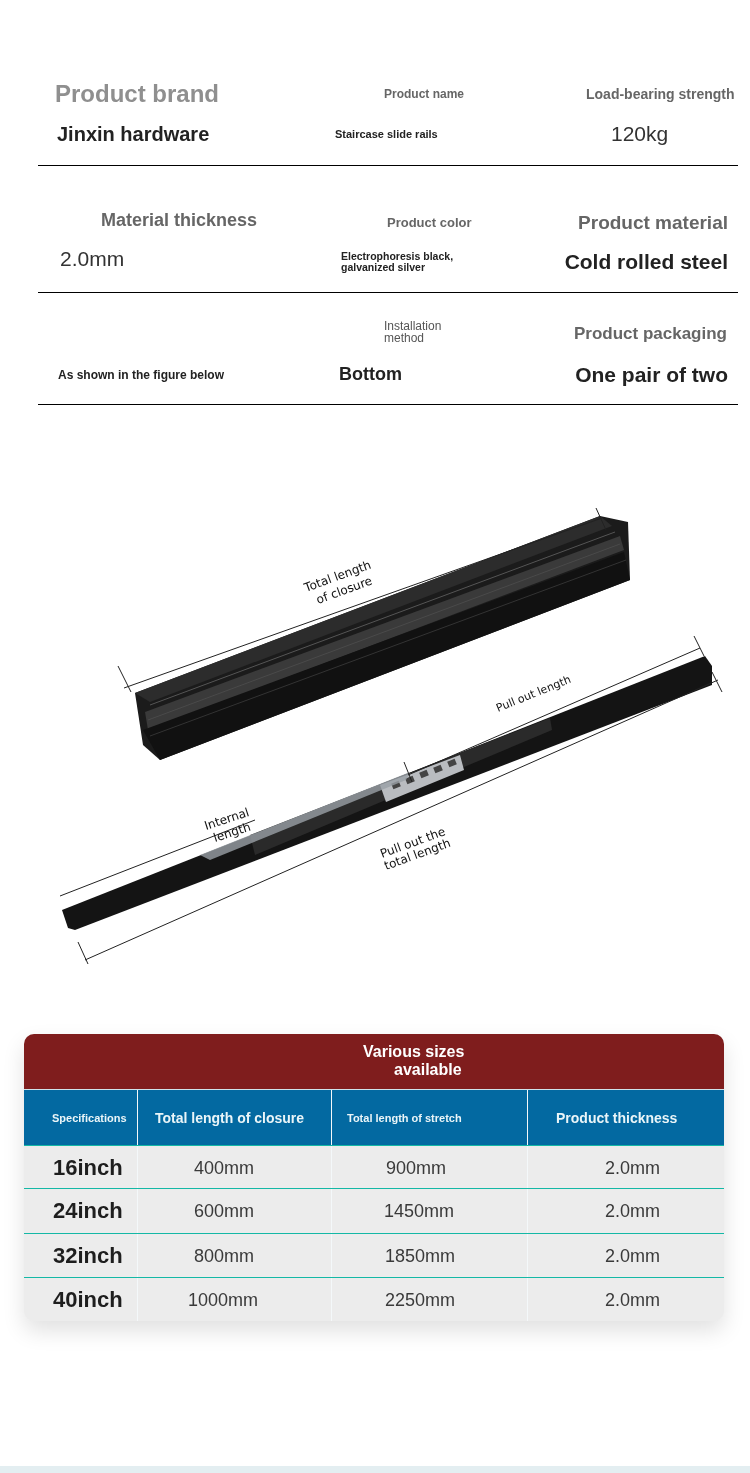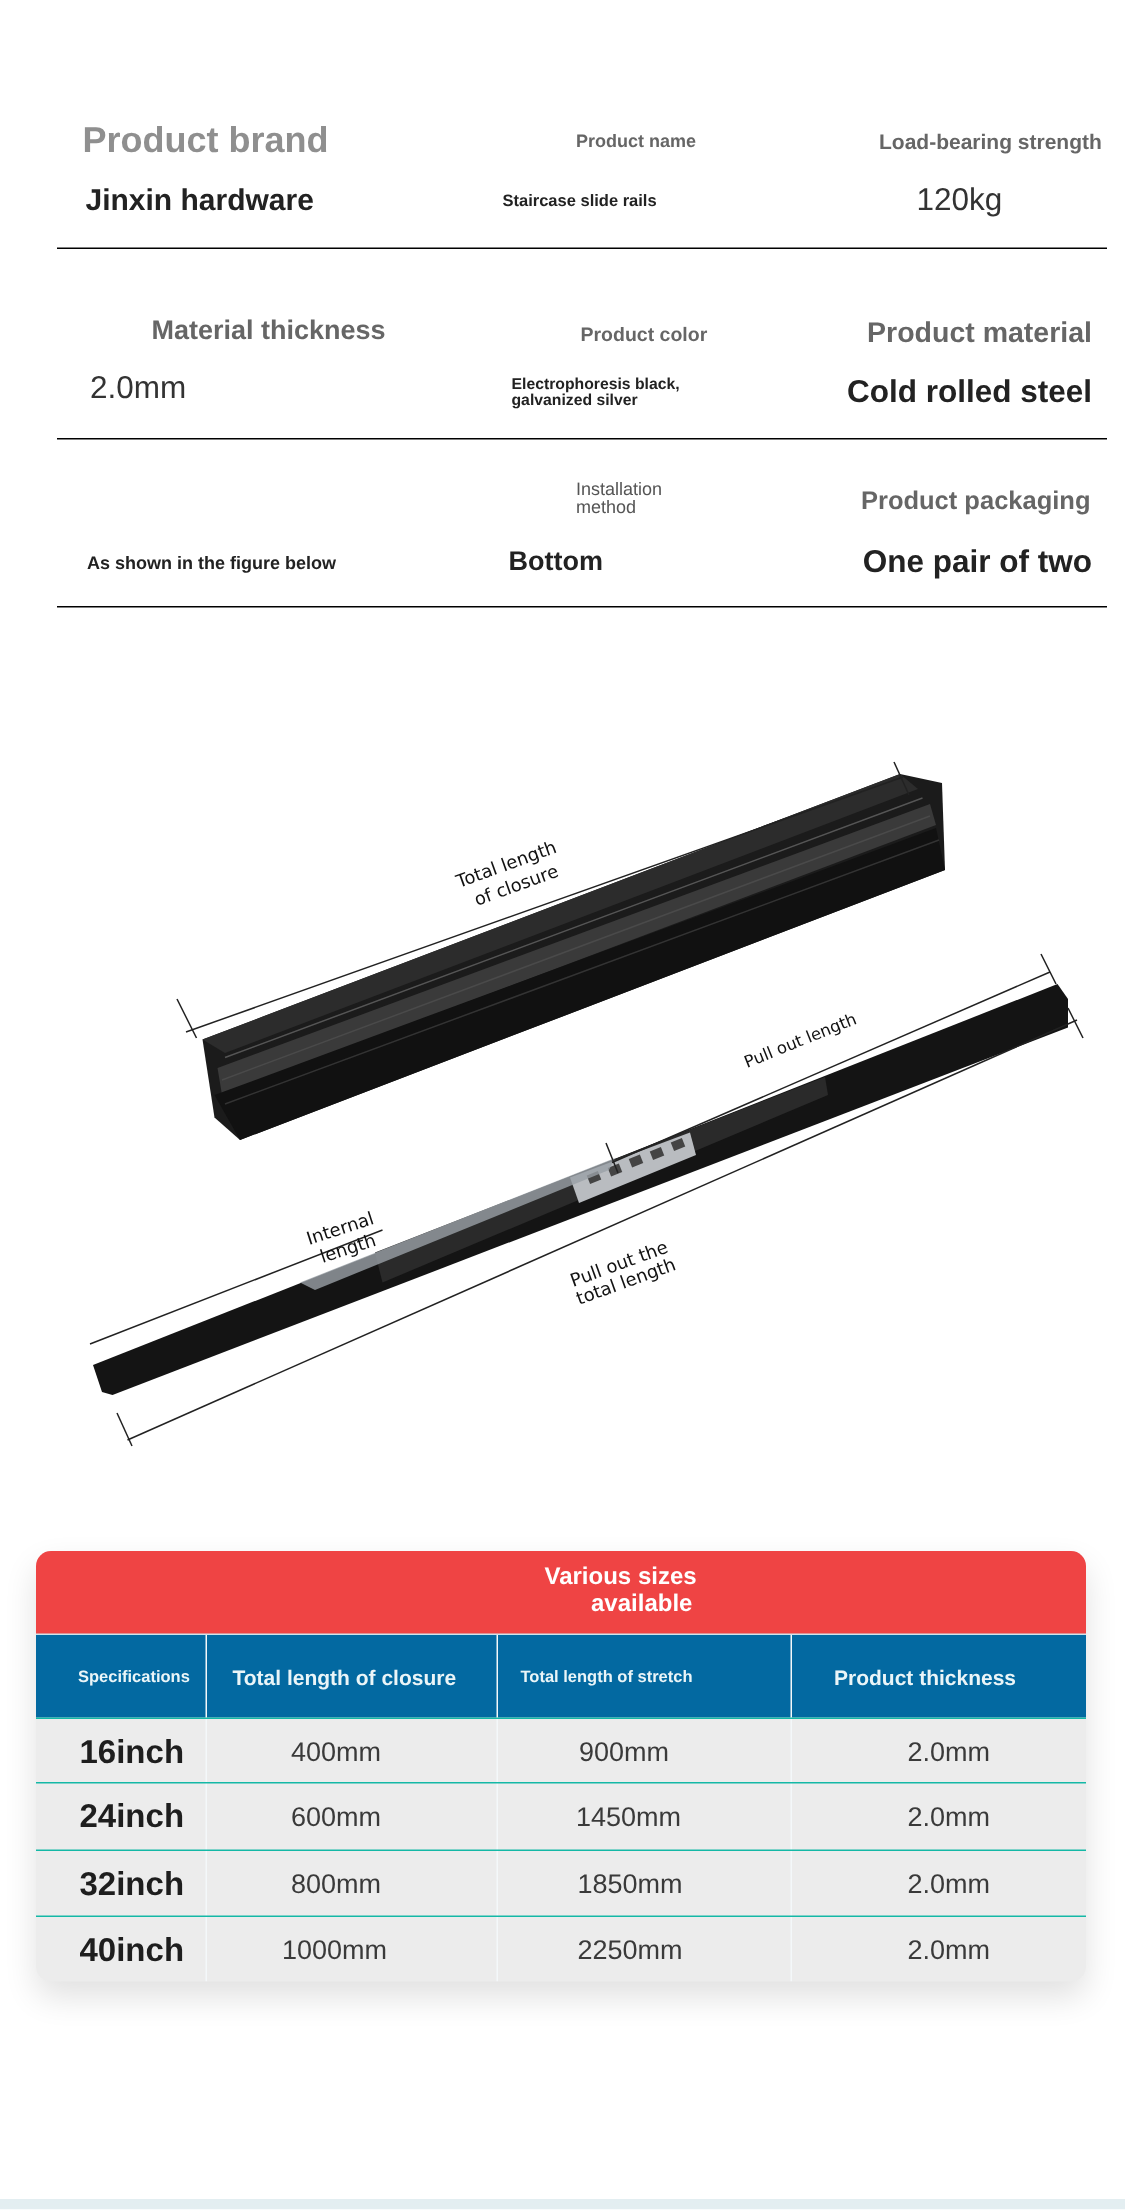--- a/index.html
+++ b/index.html
@@ -14,21 +14,21 @@
   .lbl-dgrey { color: #666; font-weight: bold; padding-left: 45px; }
   .val-dark { color: #222; font-weight: bold; }
   .val-plain { color: #333; }
 
   .figure { position: absolute; left: 0; top: 440px; width: 750px; height: 560px; }
   .figure svg { width: 750px; height: 560px; }
 
   .size-table { position: absolute; left: 24px; top: 1034px; width: 700px; height: 287px;
                 border-radius: 10px; overflow: hidden; background: #ececec;
                 box-shadow: 0 10px 22px rgba(0,0,0,0.12); }
-  .tbl-title { position: absolute; left: 0; top: 0; width: 700px; height: 56px; background: #ef4444;
+  .tbl-title { position: absolute; left: 0; top: 0; width: 700px; height: 56px; background: #7f1d1d;
                border-bottom: 1px solid #cfe3ea; }
   .tbl-title span { position: absolute; color: #ffffff; font-weight: bold; font-size: 16px; }
   .tbl-head { position: absolute; left: 0; top: 56px; width: 700px; height: 55px; background: #0369a1; }
   .th { position: absolute; top: 0; height: 55px; color: #eaf5f8; font-weight: bold; display: flex; align-items: center; }
   .vline { position: absolute; top: 56px; width: 1px; height: 231px; background: #f4f8fa; }
   .tr { position: absolute; left: 0; width: 700px; height: 44px; border-top: 1px solid #14b8a6; }
   .td { position: absolute; top: 0; height: 44px; display: flex; align-items: center; color: #3a3a3a; font-size: 18px; }
   .td.spec { font-weight: bold; font-size: 22px; color: #1e1e1e; }
   .bottom-strip { position: absolute; left: 0; top: 1466px; width: 750px; height: 7px; background: #e3eef1; }
 </style>

